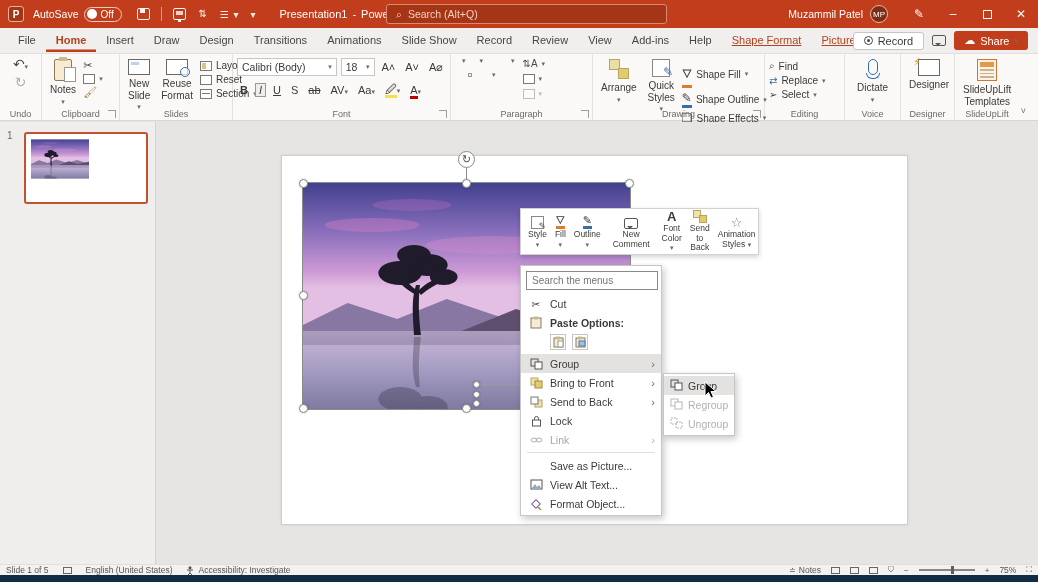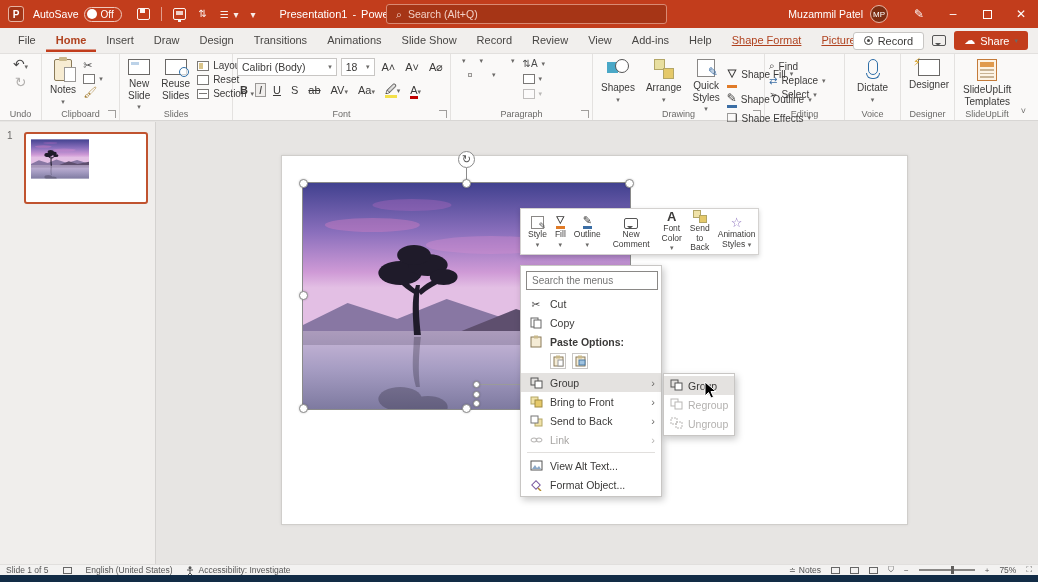--- a/index.html
+++ b/index.html
@@ -307,21 +307,21 @@
 
     <div class="rgroup" style="width:113px">
       <div class="rg-content">
         <div class="bigbtn">
           <span class="slide-ic new"></span>
           <span class="cap">New Slide</span>
             <span class="chev">▾</span>
         </div>
         <div class="bigbtn">
           <span class="slide-ic reuse"></span>
-          <span class="cap">Reuse Slides</span>
+          <span class="cap">Reuse Format</span>
         </div>
         <div class="smallcol">
           <span class="smallbtn">
               <span class="mini-ic layout"></span>
               <span>Layout</span>
               <span class="chev">▾</span>
             </span>
           <span class="smallbtn">
               <span class="mini-ic"></span>
               <span>Reset</span>
@@ -403,28 +403,20 @@
               <span class="chev">▾</span>
             </span>
         </div>
       </div>
       <span class="rgroup-label">Paragraph</span>
       <span class="launcher"></span>
     </div>
 
     <div class="rgroup" style="width:172px">
       <div class="rg-content">
-        <div class="bigbtn">
-          <span class="shapes-ic">
-              <span class="sq"></span>
-              <span class="ci"></span>
-            </span>
-          <span class="cap">Shapes</span>
-            <span class="chev">▾</span>
-        </div>
         <div class="bigbtn">
           <span class="arrange-ic">
               <span class="a"></span>
               <span class="b"></span>
             </span>
           <span class="cap">Arrange</span>
             <span class="chev">▾</span>
         </div>
         <div class="bigbtn">
           <span class="qs-ic"></span>
@@ -582,29 +574,20 @@
       <span><span>Animation</span><br><span>Styles</span> <span class="chev">▾</span></span>
     </div>
   </div>
 
   <div class="cmenu">
     <input class="cm-search" placeholder="Search the menus" style="">
     <div class="cm-item">
       <span class="cm-ic">✂</span>
       <span>Cut</span>
     </div>
-    <div class="cm-item">
-      <span class="cm-ic">
-          <svg width="12" height="12">
-            <rect x="1" y="1" width="7" height="9" fill="#fff" stroke="#666"></rect>
-            <rect x="4" y="3" width="7" height="8" fill="#fff" stroke="#666"></rect>
-          </svg>
-        </span>
-      <span>Copy</span>
-    </div>
     <div class="cm-item bold">
       <span class="cm-ic">
           <svg width="12" height="13">
             <rect x="1" y="2" width="10" height="10" fill="#f5ecd6" stroke="#8a7a58"></rect>
             <rect x="4" y="0.5" width="4" height="3" fill="#c9b98c"></rect>
           </svg>
         </span>
       <span>Paste Options:</span>
     </div>
     <div class="cm-pasteicons">
@@ -646,31 +629,44 @@
     <div class="cm-item">
       <span class="cm-ic">
           <svg width="13" height="12">
             <rect x="5" y="4" width="7" height="7" fill="#f0e2a8" stroke="#b3a666"></rect>
             <rect x="1" y="1" width="7" height="7" fill="#fff" stroke="#777"></rect>
           </svg>
         </span>
       <span>Send to Back</span>
       <span class="cm-arrow">›</span>
     </div>
+    <div class="cm-item">
+      <span class="cm-ic">
+          <svg width="11" height="12">
+            <rect x="1.5" y="5" width="8" height="6" fill="#fff" stroke="#555"></rect>
+            <path d="M3.5,5 V3.5 a2,2 0 0 1 4,0 V5" fill="none" stroke="#555"></path>
+          </svg>
+        </span>
+      <span>Lock</span>
+    </div>
     <div class="cm-item disabled">
       <span class="cm-ic">
           <svg width="13" height="10">
             <ellipse cx="4" cy="5" rx="3" ry="2" fill="none" stroke="#b3b1af"></ellipse>
             <ellipse cx="9" cy="5" rx="3" ry="2" fill="none" stroke="#b3b1af"></ellipse>
           </svg>
         </span>
       <span>Link</span>
       <span class="cm-arrow" style="color:#b3b1af">›</span>
     </div>
     <div class="cm-sep"></div>
+    <div class="cm-item">
+      <span class="cm-ic"></span>
+      <span>Save as Picture...</span>
+    </div>
     <div class="cm-item">
       <span class="cm-ic">
           <svg width="13" height="11">
             <rect x="1" y="1" width="11" height="9" fill="#fff" stroke="#555"></rect>
             <path d="M2,9 L5,5 7,8 9,6 11,9 Z" fill="#8aa8c8"></path>
           </svg>
         </span>
       <span>View Alt Text...</span>
     </div>
     <div class="cm-item">

